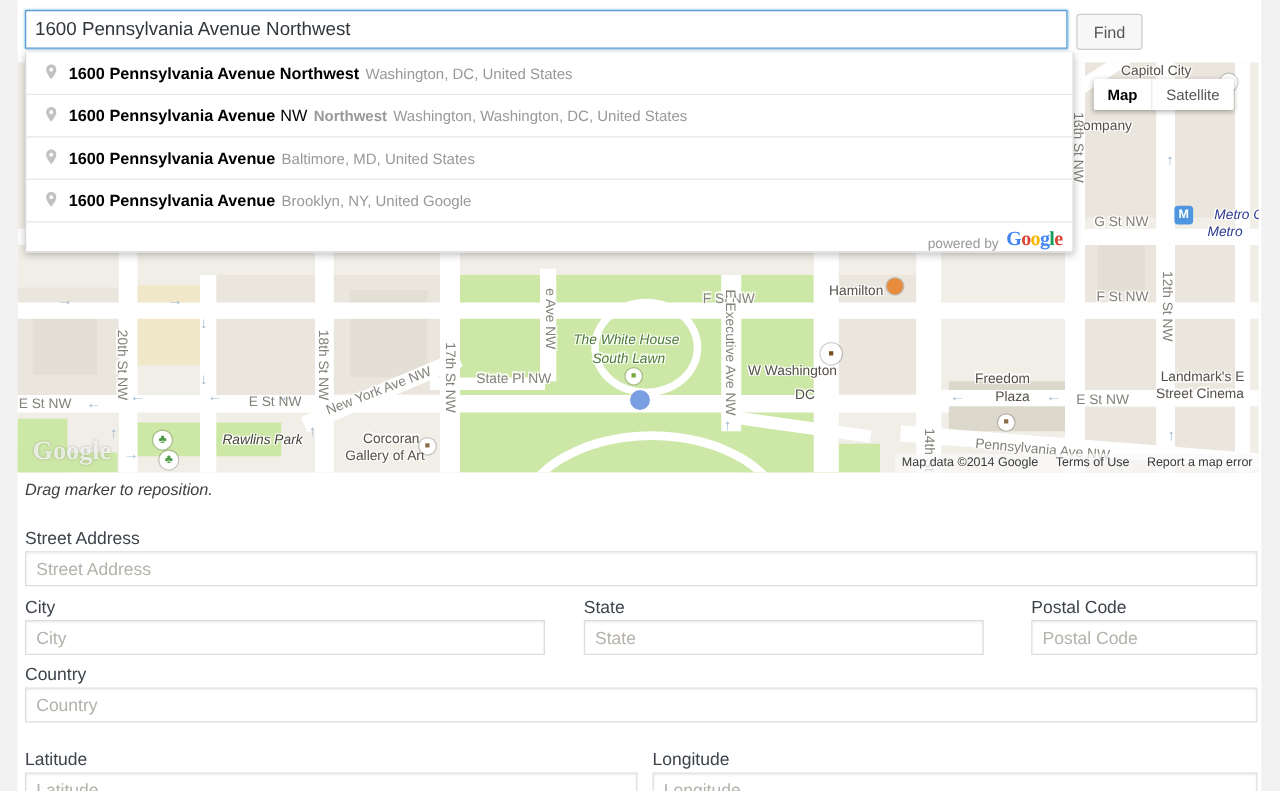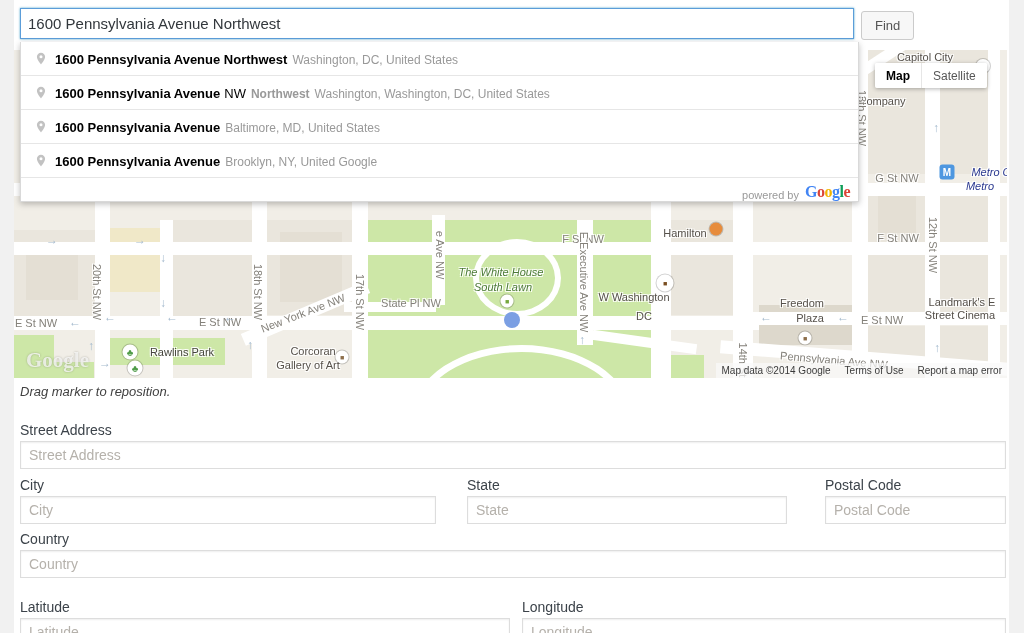--- a/index.html
+++ b/index.html
@@ -25,21 +25,21 @@
   .park{background:#cde7a7;}
   .tan{background:#f0e8c8;}
   .road{background:#ffffff;}
   .plaza{background:#ddd8cc;}
   .ring{border:6px solid #fff;border-radius:50%;background:transparent;}
   .ml{position:absolute;white-space:nowrap;font-size:11px;
       text-shadow:-1px -1px 0 rgba(255,255,255,.95),1px -1px 0 rgba(255,255,255,.95),-1px 1px 0 rgba(255,255,255,.95),1px 1px 0 rgba(255,255,255,.95);}
   .ml.street{color:#84817a;}
   .ml.place{color:#55504a;}
   .ml.park-label{color:#4c7a38;font-style:italic;}
-  .ml.park-dark{color:#45453d;}
+  .ml.park-dark{color:#45453d;font-style:italic;margin-left:28px;}
   .ml.metro{color:#2b3990;font-style:italic;}
   .ml.arrow{color:#a3b9cd;font-size:12px;text-shadow:none;}
   .mic{position:absolute;display:flex;align-items:center;justify-content:center;border-radius:50%;
        background:#fff;box-shadow:0 0 0 1px rgba(0,0,0,.18);}
   .icon-metro{width:15px;height:15px;border-radius:3px;background:#4e97e0;color:#fff;font-size:10px;font-weight:bold;box-shadow:none;}
   .icon-restaurant{width:13px;height:13px;background:#e78c3c;color:#fff;font-size:7px;}
   .icon-hotel{width:17px;height:17px;color:#7a4e21;font-size:7px;}
   .icon-poi-brown{width:13px;height:13px;color:#8d6e4a;font-size:7px;}
   .icon-poi-green{width:13px;height:13px;color:#76a83f;font-size:7px;}
   .icon-poi-circle{width:14px;height:14px;color:#b9b5ad;font-size:7px;}

